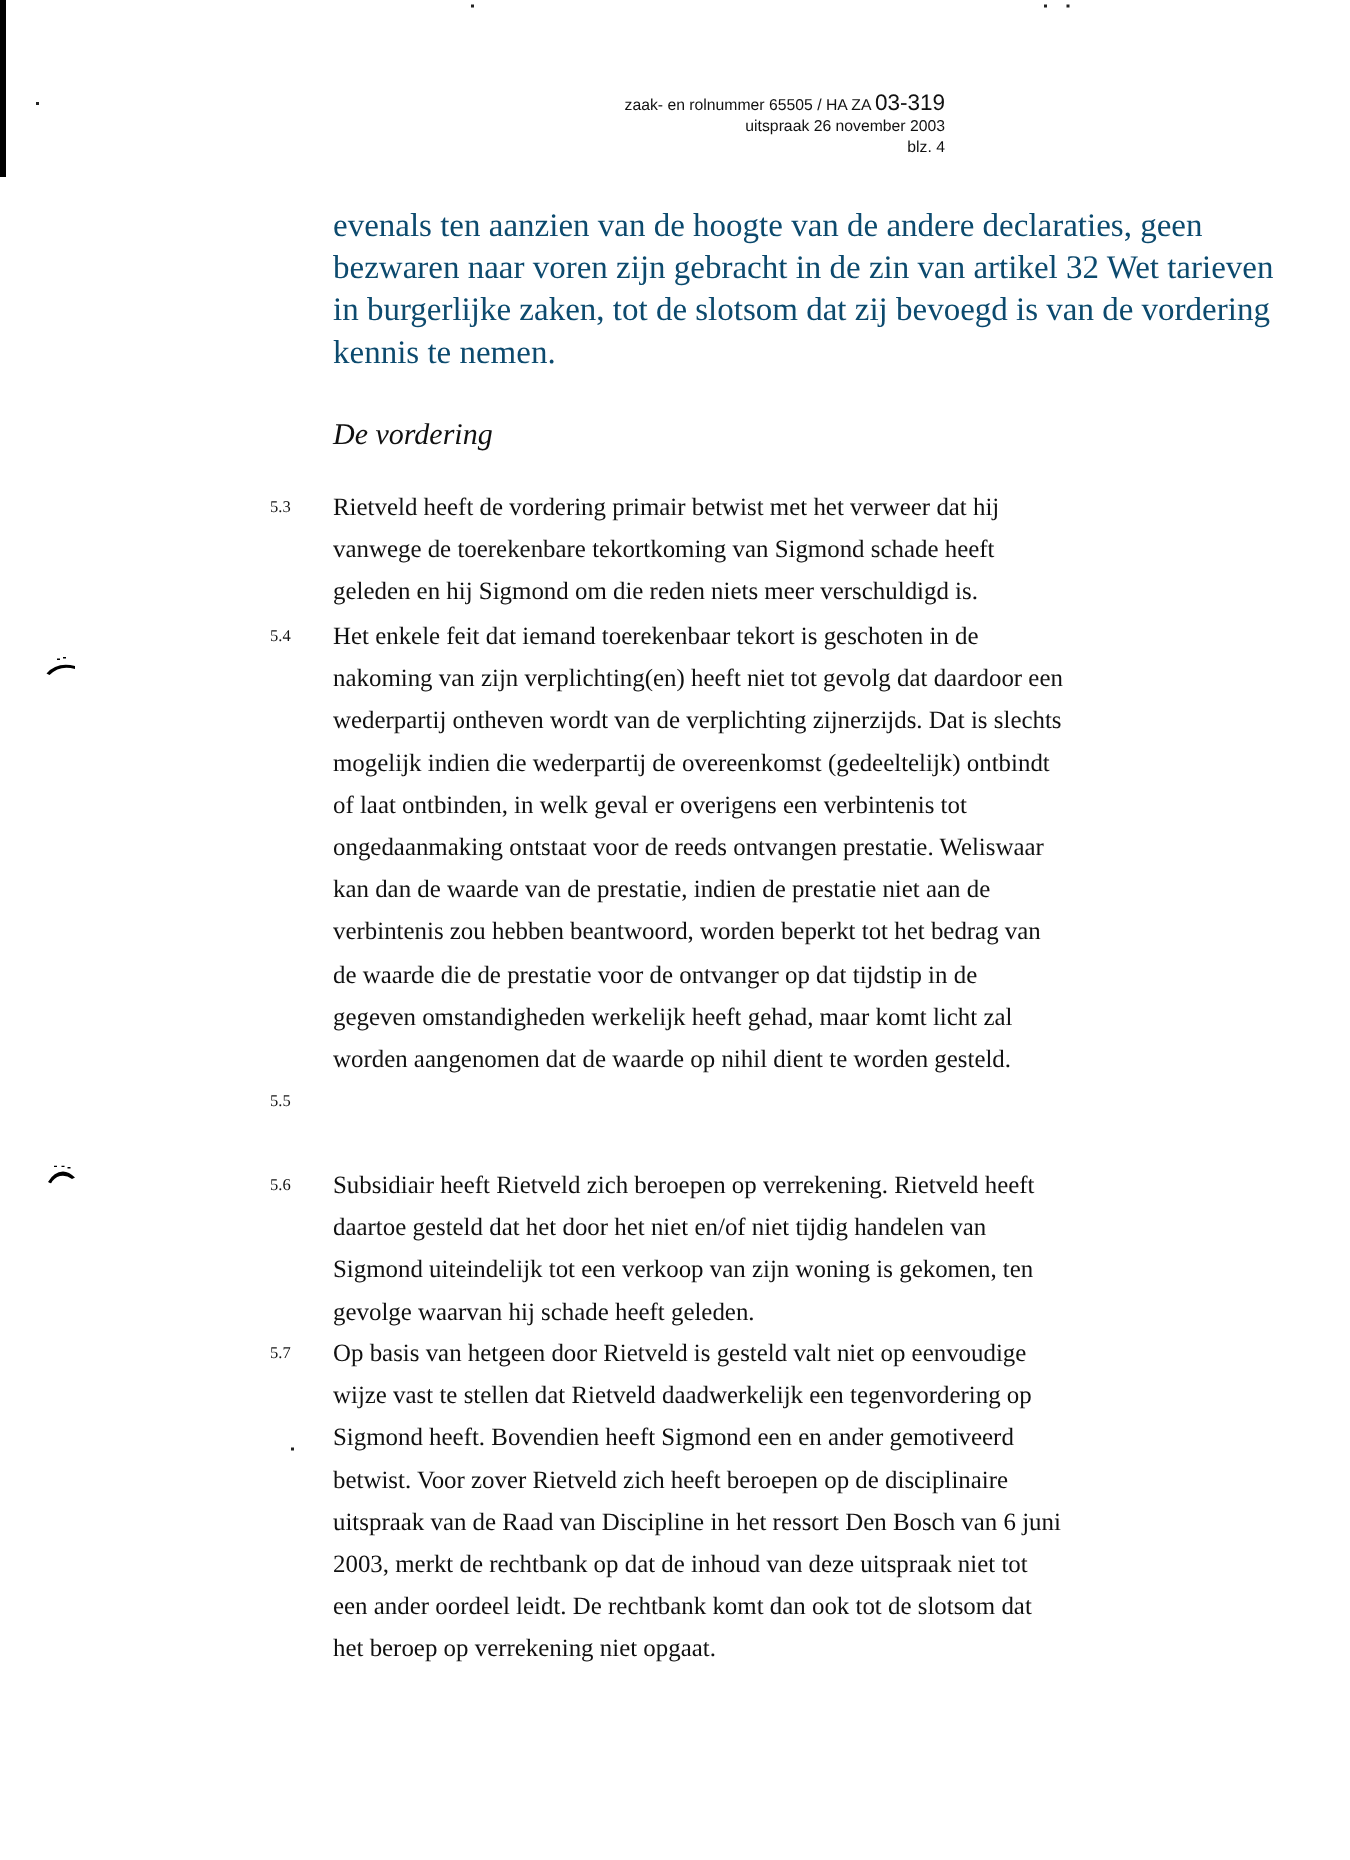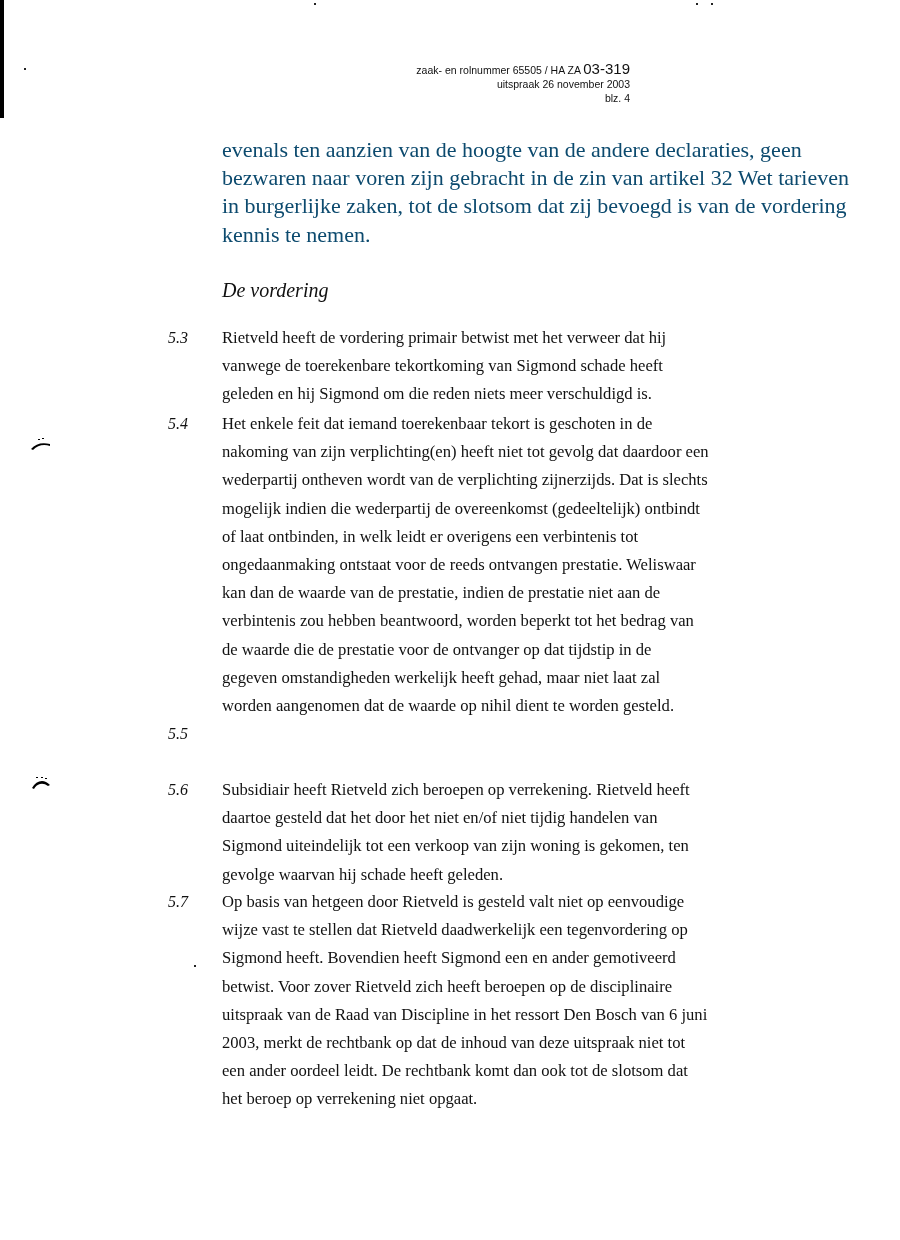--- a/index.html
+++ b/index.html
@@ -73,25 +73,24 @@
       position: absolute;
       left: 168px;
       width: 640px;
       font-family: "Liberation Serif", serif;
       font-size: 16.6px;
       line-height: 28.2px;
       color: #111;
     }
     .para .num {
       position: absolute;
-      left: 0;
+      left: 12px;
       top: 0;
       width: 40px;
-      font-size: 16px;
-      font-style: italic;
+      font-size: 11px;
     }
     .para .txt {
       margin-left: 54px;
       width: 582px;
     }
     .line { display: block; white-space: nowrap; }
   </style>
 </head>
 <body>
 
@@ -143,26 +142,26 @@
     </div>
   </div>
 
   <div class="para" style="top:410px;">
     <div class="num">5.4</div>
     <div class="txt">
       <span class="line">Het enkele feit dat iemand toerekenbaar tekort is geschoten in de</span>
       <span class="line">nakoming van zijn verplichting(en) heeft niet tot gevolg dat daardoor een</span>
       <span class="line">wederpartij ontheven wordt van de verplichting zijnerzijds. Dat is slechts</span>
       <span class="line">mogelijk indien die wederpartij de overeenkomst (gedeeltelijk) ontbindt</span>
-      <span class="line">of laat ontbinden, in welk leidt er overigens een verbintenis tot</span>
+      <span class="line">of laat ontbinden, in welk geval er overigens een verbintenis tot</span>
       <span class="line">ongedaanmaking ontstaat voor de reeds ontvangen prestatie. Weliswaar</span>
       <span class="line">kan dan de waarde van de prestatie, indien de prestatie niet aan de</span>
       <span class="line">verbintenis zou hebben beantwoord, worden beperkt tot het bedrag van</span>
       <span class="line">de waarde die de prestatie voor de ontvanger op dat tijdstip in de</span>
-      <span class="line">gegeven omstandigheden werkelijk heeft gehad, maar niet laat zal</span>
+      <span class="line">gegeven omstandigheden werkelijk heeft gehad, maar komt licht zal</span>
       <span class="line">worden aangenomen dat de waarde op nihil dient te worden gesteld.</span>
     </div>
   </div>
 
   <div class="para" style="top:720px;">
     <div class="num">5.5</div>
     <div class="txt">
     </div>
   </div>
 

